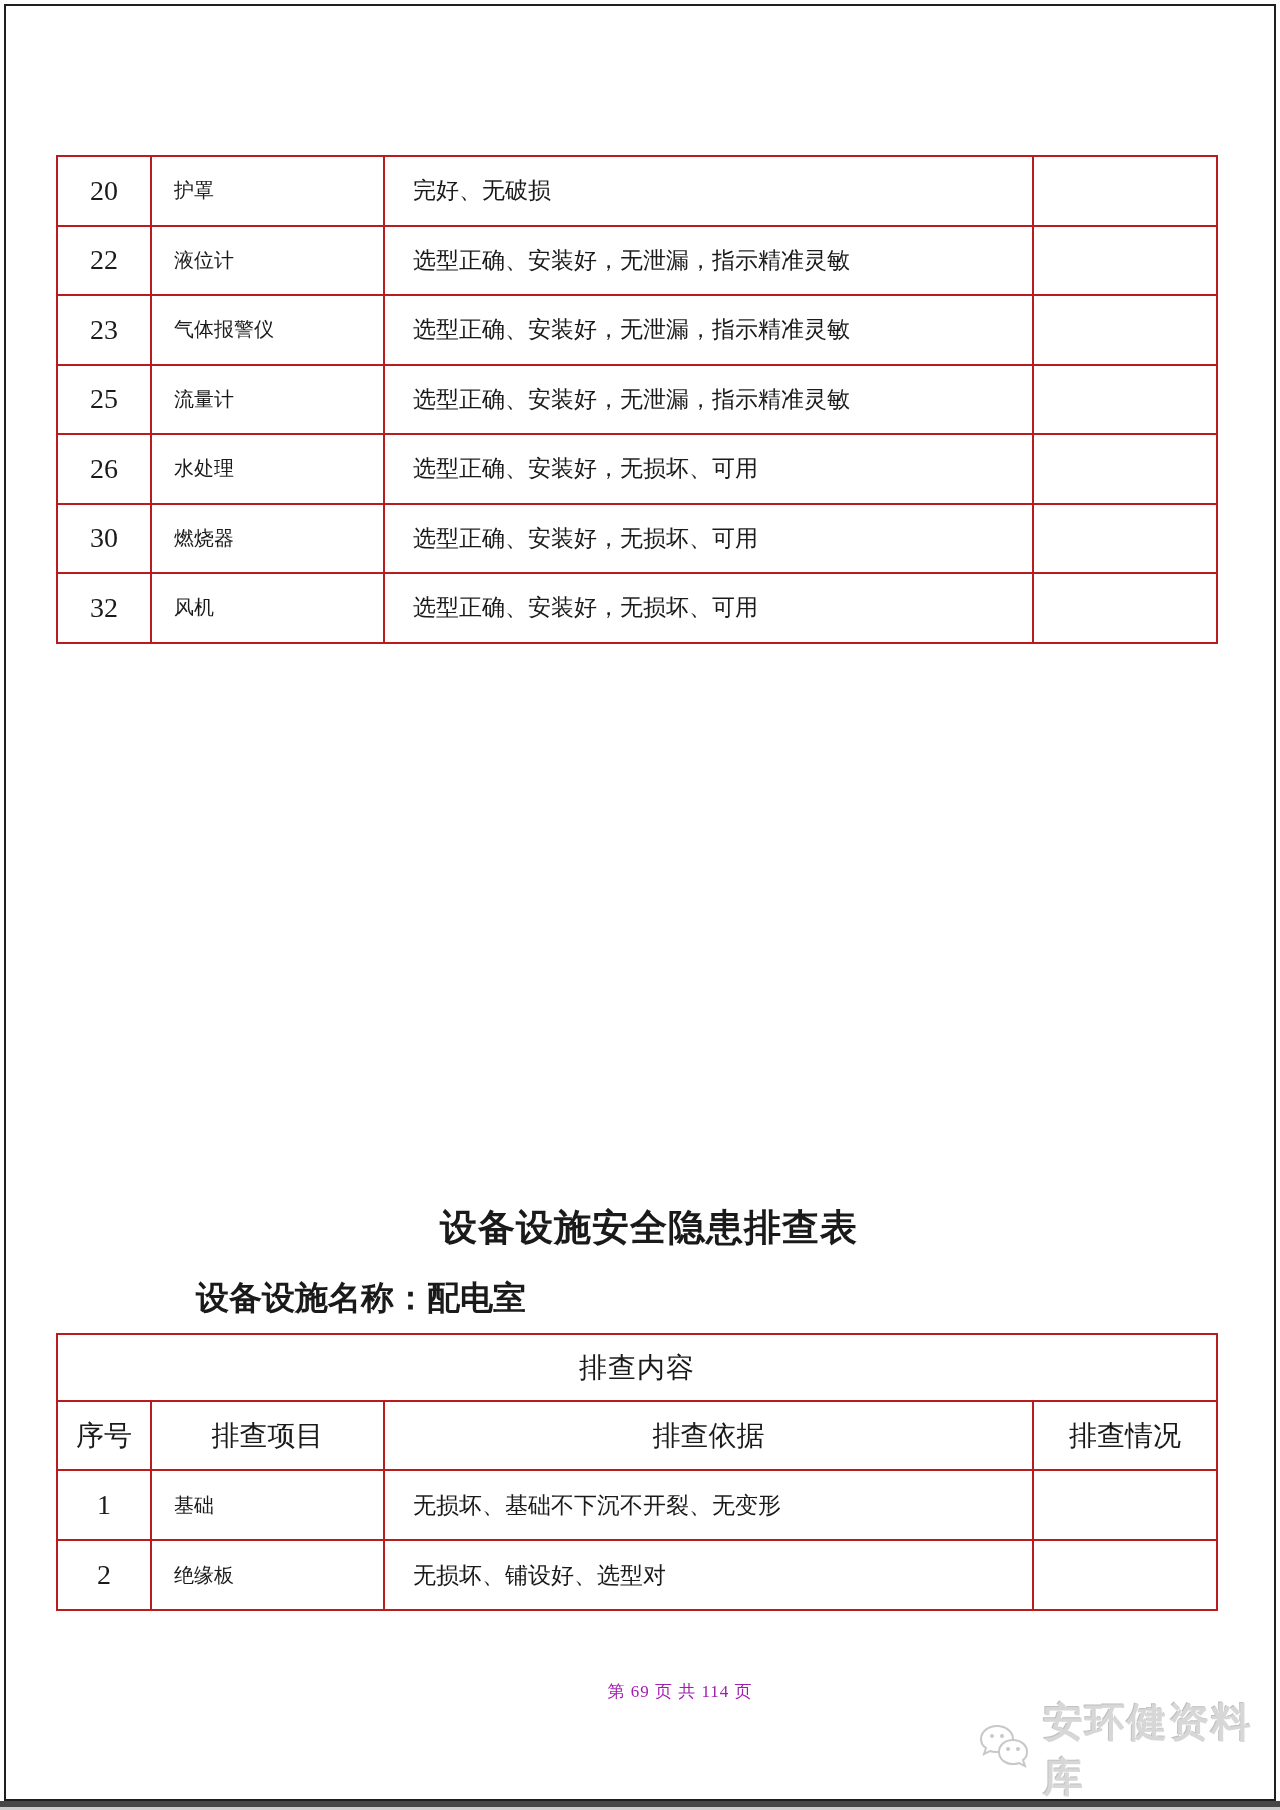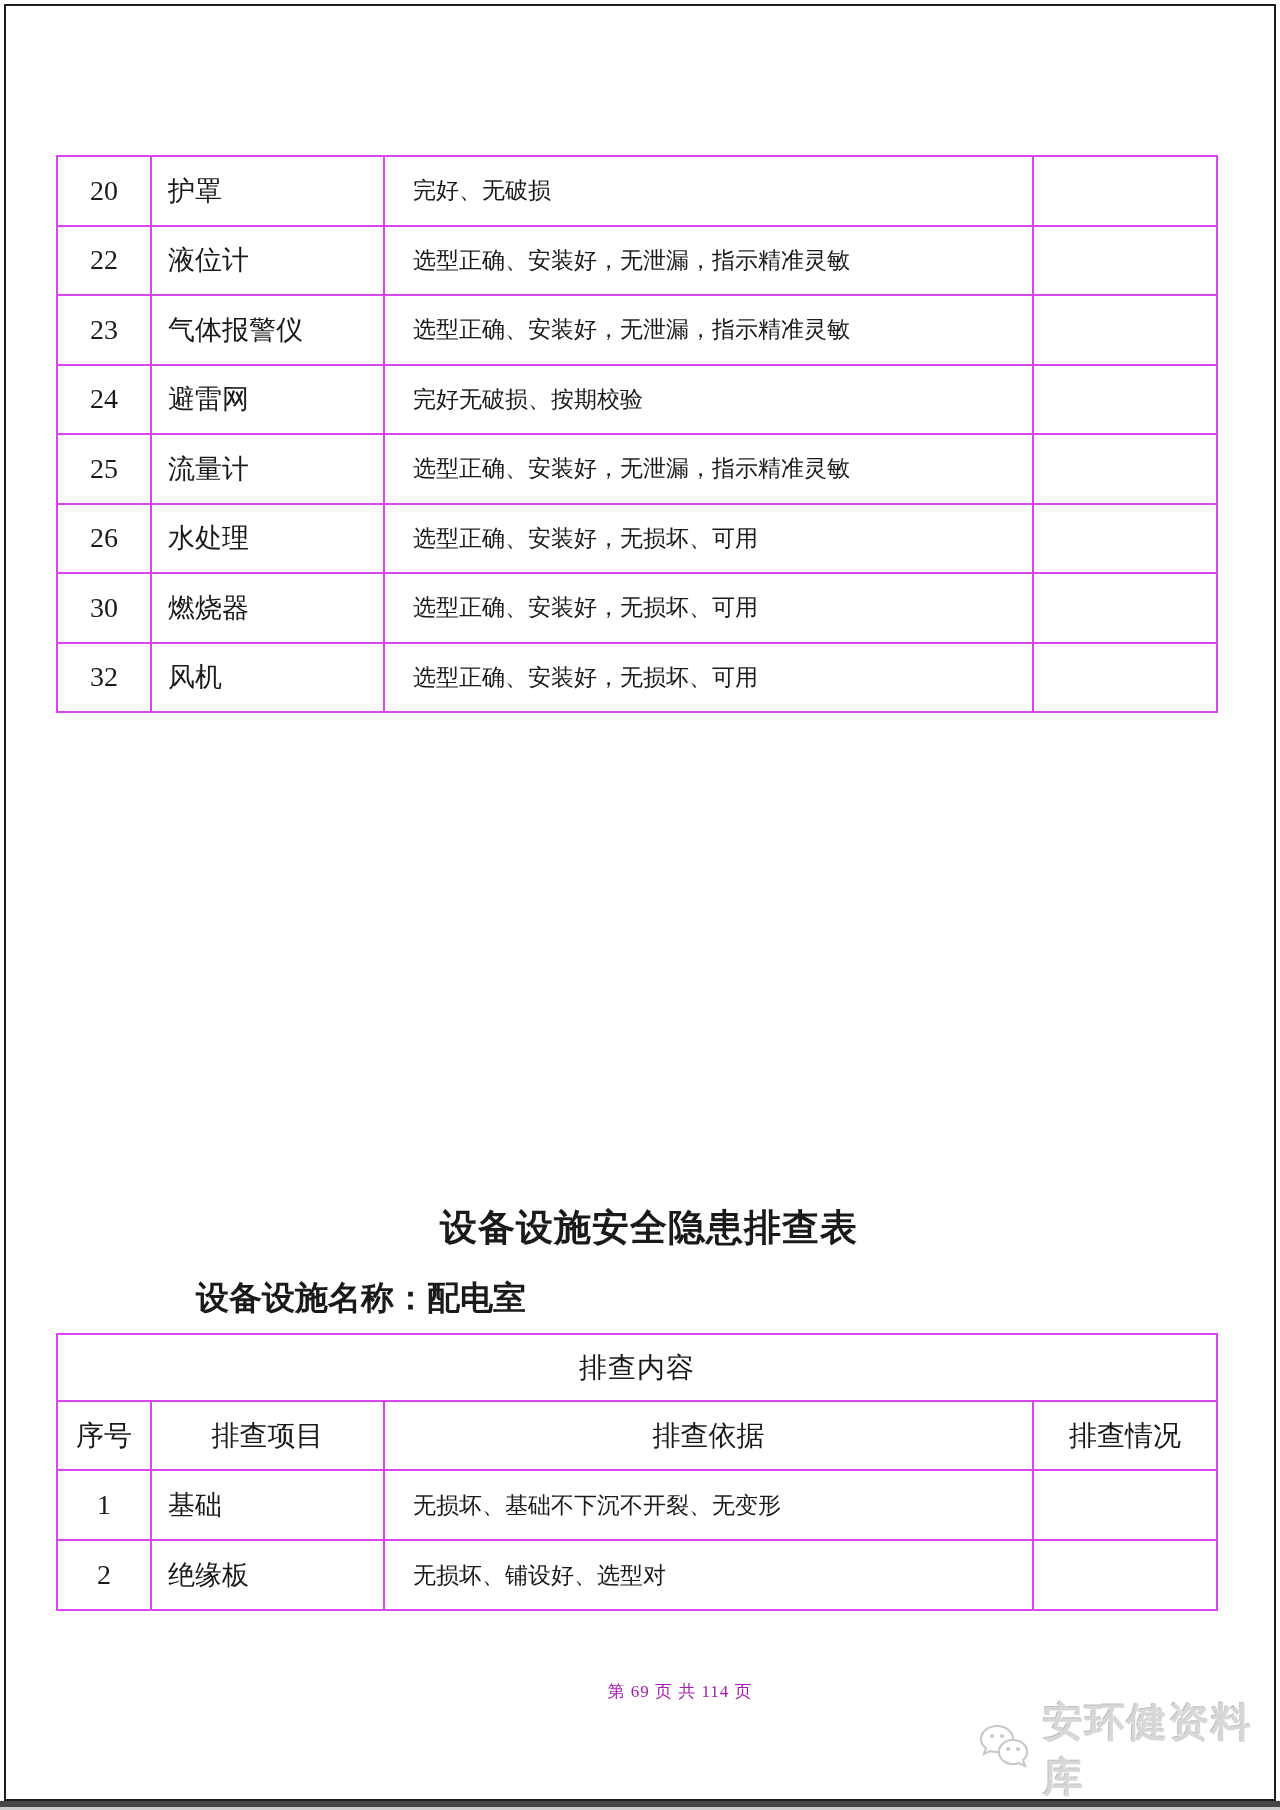--- a/index.html
+++ b/index.html
@@ -13,26 +13,26 @@
     border:2px solid #1f1f1f;box-sizing:border-box;pointer-events:none;
   }
   
   .doc-table{
     border-collapse:collapse;table-layout:fixed;width:1160px;
     position:absolute;left:56px;
   }
   #table1{top:155px;}
   #table2{top:1333px;}
   .doc-table td,.doc-table th{
-    border:2px solid #d946ef;box-sizing:border-box;
+    border:2px solid #b91c1c;box-sizing:border-box;
     vertical-align:middle;font-weight:normal;
     overflow:hidden;white-space:nowrap;
   }
   .col-no{text-align:center;font-size:28px;}
-  .col-item{padding-left:16px;font-size:27px;font-family:Liberation Serif, serif;}
+  .col-item{padding-left:22px;font-size:20px;font-family:Liberation Serif, serif;}
   .col-basis{padding-left:28px;font-size:23px;}
   .col-status{}
   #table1 tr{height:69.5px;}
   tr.section-row{height:67px;padding-left:20px;}
   tr.header-row{height:69px;}
   #table2 tr.data-row{height:70px;}
   .section-cell{
     text-align:center;font-weight:bold;font-size:28px;letter-spacing:1px;
   }
   .header-cell{
@@ -98,26 +98,20 @@
     <td class="col-status"></td>
   </tr>
 
   <tr class="data-row">
     <td class="col-no">23</td>
     <td class="col-item">气体报警仪</td>
     <td class="col-basis">选型正确、安装好，无泄漏，指示精准灵敏</td>
     <td class="col-status"></td>
   </tr>
 
-  <tr class="data-row">
-    <td class="col-no">24</td>
-    <td class="col-item">避雷网</td>
-    <td class="col-basis">完好无破损、按期校验</td>
-    <td class="col-status"></td>
-  </tr>
 
   <tr class="data-row">
     <td class="col-no">25</td>
     <td class="col-item">流量计</td>
     <td class="col-basis">选型正确、安装好，无泄漏，指示精准灵敏</td>
     <td class="col-status"></td>
   </tr>
 
   <tr class="data-row">
     <td class="col-no">26</td>

